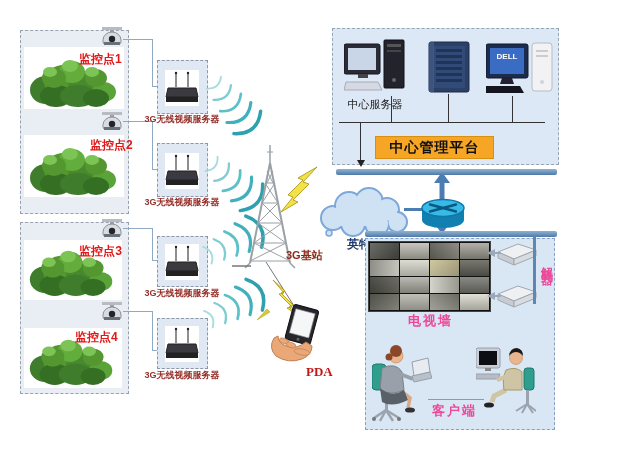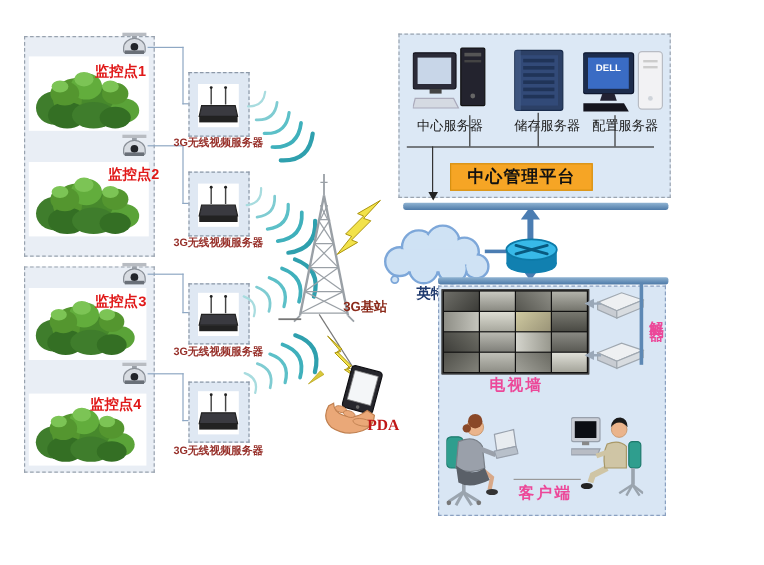--- a/index.html
+++ b/index.html
@@ -305,21 +305,21 @@
     <g transform="translate(28,2) rotate(15)">
       <rect x="0" y="0" width="26" height="36" rx="3" fill="#26262c" stroke="#0e0e12"></rect>
       <rect x="3" y="4" width="20" height="25" fill="#f4f6f8" stroke="#888" stroke-width="0.6"></rect>
       <circle cx="13" cy="33" r="1.5" fill="#666"></circle>
     </g>
     <path d="M8,36 Q2,46 10,54 Q22,62 36,57 Q46,53 46,44 L40,40 Q30,48 20,44 Q12,41 12,34 Z" fill="#eaa878" stroke="#c08050" stroke-width="1"></path>
     <ellipse cx="18" cy="39" rx="5" ry="2.6" fill="#eaa878" stroke="#c08050" stroke-width="0.7" transform="rotate(18 18 39)"></ellipse>
     <ellipse cx="25" cy="43" rx="5" ry="2.6" fill="#eaa878" stroke="#c08050" stroke-width="0.7" transform="rotate(18 25 43)"></ellipse>
     <ellipse cx="36" cy="50" rx="8" ry="3" fill="#eaa878" stroke="#c08050" stroke-width="0.7" transform="rotate(10 36 50)"></ellipse>
   </svg>
-  <div class="abs pda-lab" style="left:306px;top:346px;">PDA</div>
+  <div class="abs pda-lab" style="left:306px;top:364px;">PDA</div>
 
   <svg class="abs" style="left:317px;top:182px;" width="94" height="56" viewBox="0 0 94 56">
     <g stroke="#7da7d9" stroke-width="2" fill="#cfe2f4">
       <circle cx="16" cy="36" r="12"></circle>
         <circle cx="32" cy="24" r="14"></circle>
         <circle cx="52" cy="20" r="14"></circle>
       <circle cx="70" cy="28" r="12"></circle>
         <circle cx="80" cy="40" r="10"></circle>
         <circle cx="60" cy="42" r="12"></circle>
         <circle cx="36" cy="42" r="12"></circle>
@@ -376,34 +376,32 @@
     <g fill="#203458">
       <rect x="9" y="9" width="26" height="3"></rect>
         <rect x="9" y="15" width="26" height="3"></rect>
       <rect x="9" y="21" width="26" height="3"></rect>
         <rect x="9" y="27" width="26" height="3"></rect>
       <rect x="9" y="33" width="26" height="3"></rect>
         <rect x="9" y="39" width="26" height="3"></rect>
     </g>
     <rect x="2" y="2" width="5" height="50" fill="#4a628e" opacity="0.6"></rect>
   </svg>
-  <div class="abs srv-lab" style="left:413px;top:97px;width:86px;">储存服务器</div>
 
   <svg class="abs" style="left:486px;top:42px;" width="68" height="53" viewBox="0 0 68 53">
     <rect x="46" y="1" width="20" height="48" rx="3" fill="#f2f2f4" stroke="#b8bcc4"></rect>
     <rect x="50" y="8" width="12" height="2" fill="#ccc"></rect>
       <rect x="50" y="13" width="12" height="2" fill="#ccc"></rect>
     <circle cx="56" cy="40" r="2" fill="#cfd4da"></circle>
     <rect x="0" y="2" width="42" height="34" rx="2" fill="#1c2c4c" stroke="#0e1830"></rect>
     <rect x="4" y="6" width="34" height="26" fill="#3a6cc4"></rect>
     <text x="21" y="17" font-size="8" font-weight="bold" fill="#fff" text-anchor="middle" font-family="Liberation Sans,sans-serif">DELL</text>
     <polygon points="16,36 26,36 28,42 14,42" fill="#223"></polygon>
     <polygon points="0,44 34,44 38,51 0,51" fill="#15151f"></polygon>
   </svg>
-  <div class="abs srv-lab" style="left:480px;top:97px;width:82px;">配置服务器</div>
 
   <div class="abs blk" style="left:339px;top:122px;width:206px;height:1px;"></div>
   <div class="abs blk" style="left:391px;top:96px;width:1px;height:26px;"></div>
   <div class="abs blk" style="left:448px;top:94px;width:1px;height:28px;"></div>
   <div class="abs blk" style="left:512px;top:96px;width:1px;height:26px;"></div>
   <div class="abs blk" style="left:360px;top:122px;width:1px;height:40px;"></div>
   <div class="abs arr-dn" style="left:357px;top:160px;"></div>
 
   <div class="abs banner" style="left:375px;top:136px;width:117px;height:21px;">中心管理平台</div>
 

